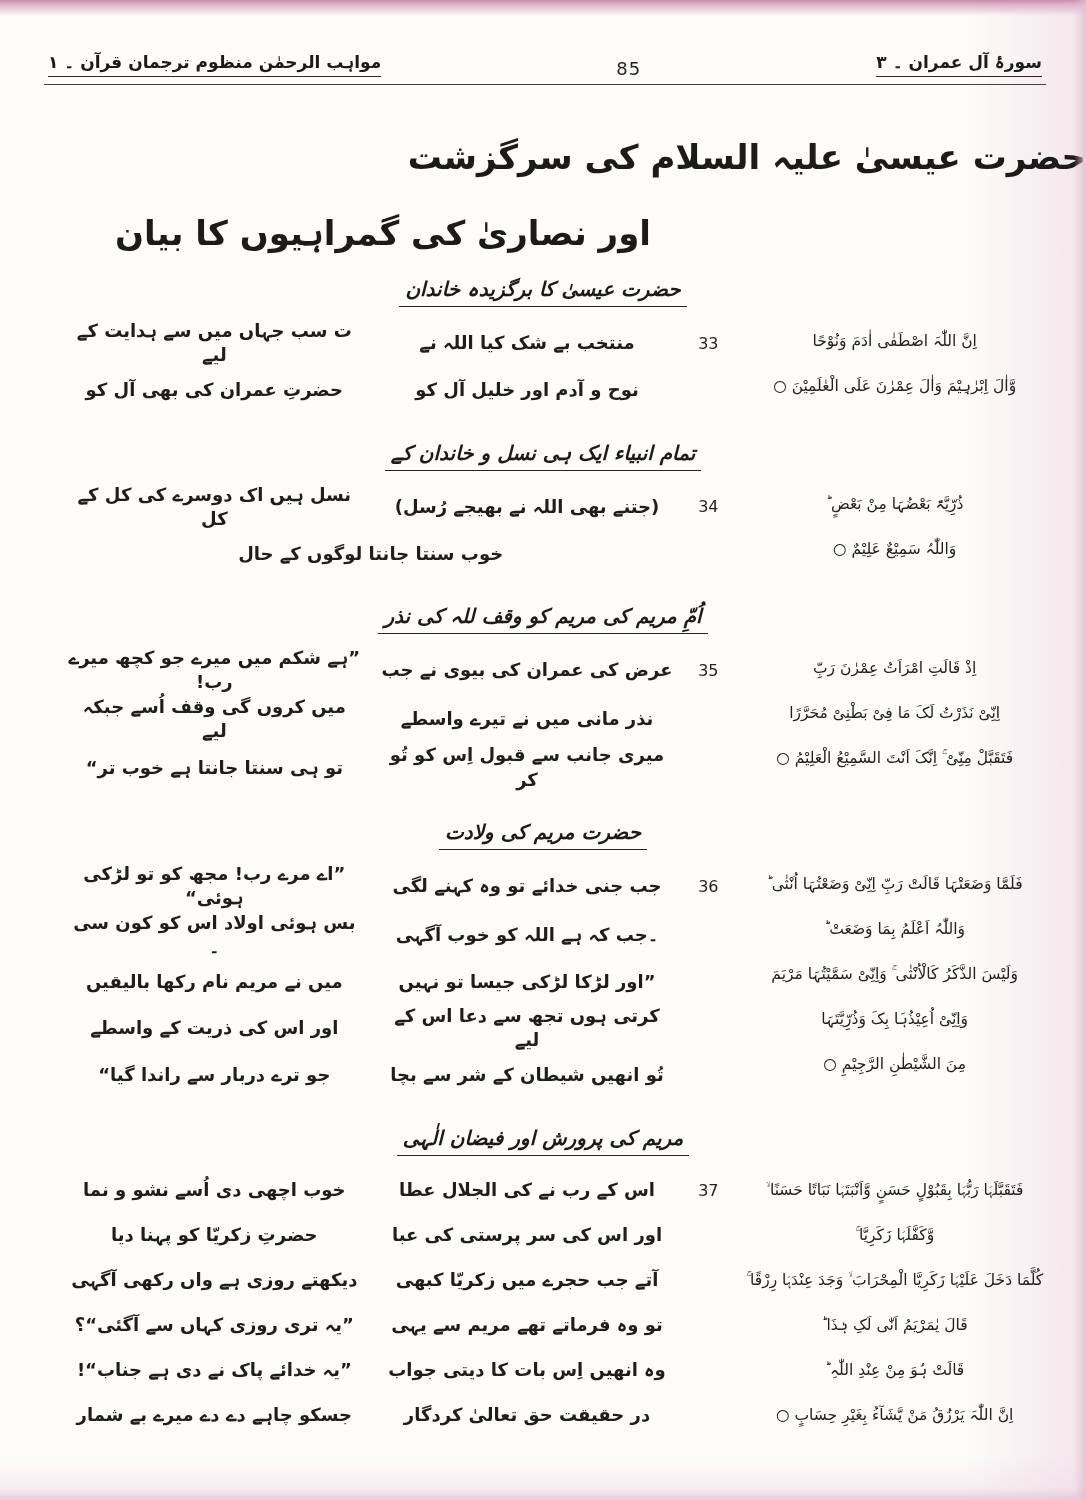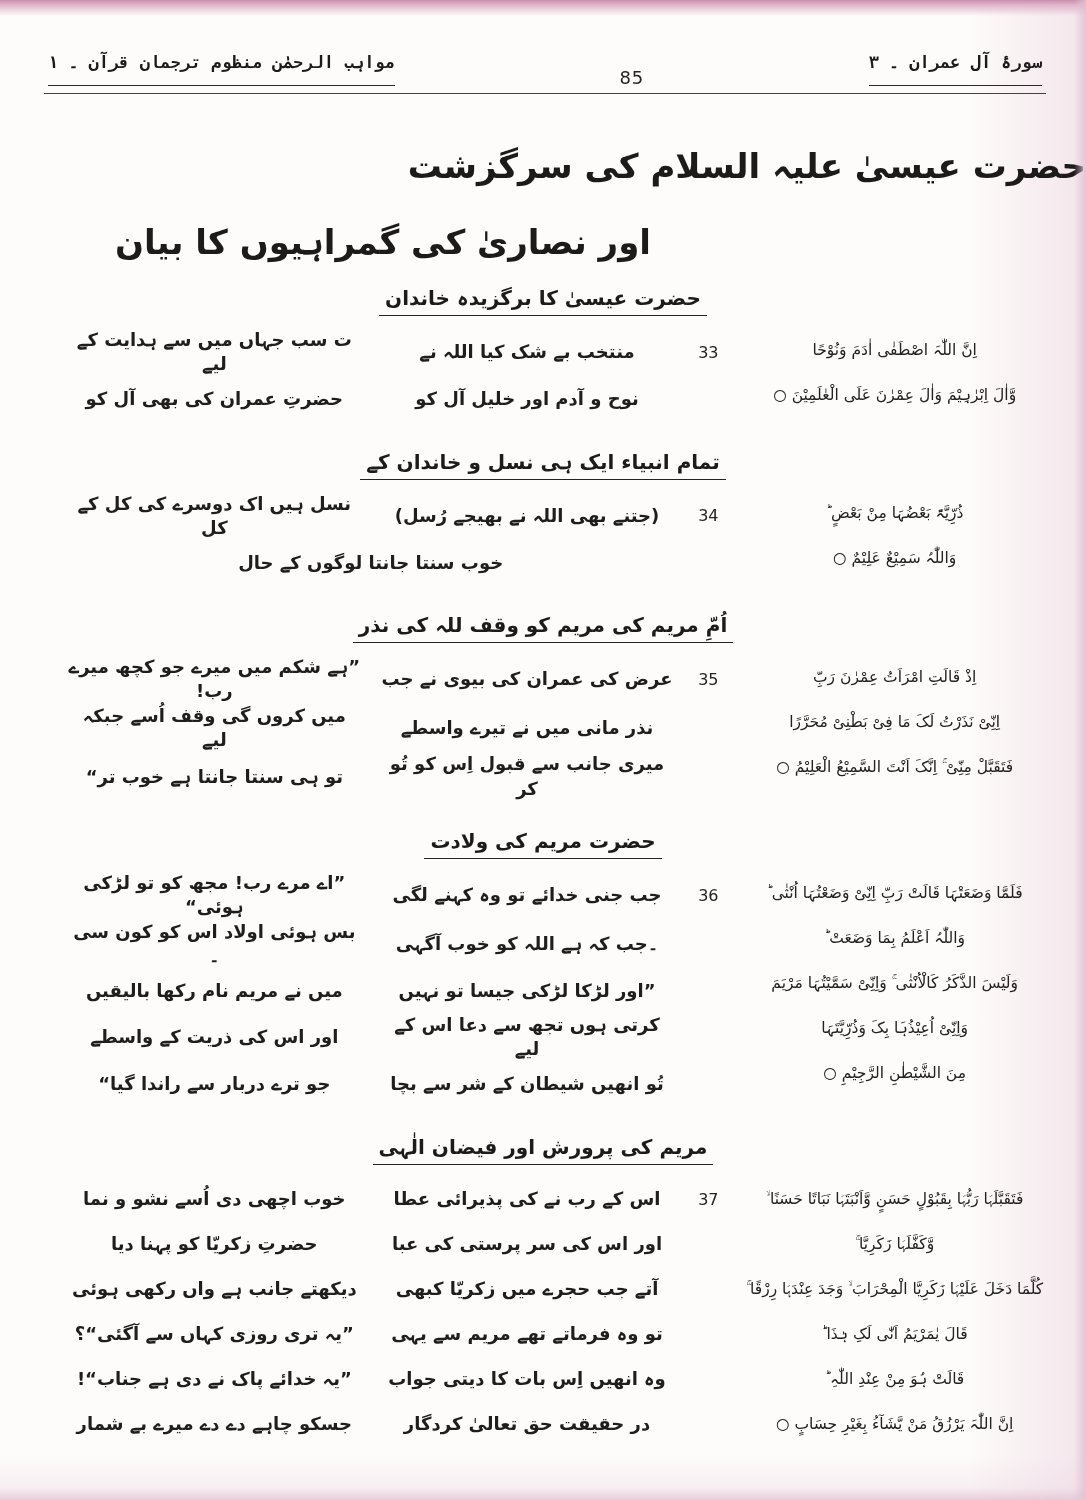--- a/index.html
+++ b/index.html
@@ -19,31 +19,31 @@
   .edge-top{position:absolute;top:0;left:0;right:0;height:16px;
     background:linear-gradient(to bottom,#c98fae 0,#e0b6ca 5px,rgba(240,221,232,0) 16px);
     z-index:3;}
   .edge-right{position:absolute;top:0;bottom:0;right:0;width:12px;
     background:linear-gradient(to left,rgba(226,191,209,0.85),rgba(226,191,209,0));z-index:3;}
   .edge-bottom{position:absolute;bottom:0;left:0;right:0;height:12px;
     background:linear-gradient(to top,rgba(228,196,212,0.75),rgba(228,196,212,0));z-index:3;}
 
   .hdr{display:flex;justify-content:space-between;align-items:flex-end;
     padding:52px 44px 7px 48px;font-size:17px;font-weight:bold;}
-  .hdr-side{border-bottom:1.6px solid #2c2a28;padding-bottom:12px;font-family:Liberation Mono, monospace;}
+  .hdr-side{border-bottom:1.6px solid #2c2a28;padding-bottom:4px;}
   .page-num{font-weight:normal;font-size:18px;letter-spacing:1px;direction:ltr;
     transform:translateY(2px);color:#262423;}
   .rule{border:none;border-top:1.7px solid #454240;margin:0 40px 0 44px;}
 
   .title{margin-top:52px;}
   .t1{text-align:right;font-size:34px;font-weight:bold;letter-spacing:0;}
   .t2{text-align:center;font-size:34px;font-weight:bold;margin-top:36px;
     transform:translateX(-160px);}
 
-  .section-heading{text-align:center;margin:24px 0 8px 0;font-size:20px;font-weight:bold;}
+  .section-heading{text-align:center;margin:24px 0 8px 0;font-size:20px;font-weight:bold;font-style:italic;}
   .section-heading .hd{display:inline-block;border-bottom:1.8px solid #26231f;
     padding:0 6px 5px 6px;}
 
   .verse{display:flex;align-items:flex-start;padding:4px 26px 4px 58px;}
   .arabic-col{width:33%;display:flex;flex-direction:column;flex:none;}
   .a-line{min-height:45px;display:flex;align-items:center;justify-content:center;
     text-align:center;font-size:15.5px;line-height:1.5;padding:0 4px;color:#242220;}
   .urdu-col{width:67%;display:flex;flex-direction:column;flex:none;padding-left:6px;}
   .u-line{min-height:45px;display:flex;align-items:center;font-size:18px;color:#201e1c;}
   .vnum{width:42px;flex:none;text-align:center;font-size:16px;direction:ltr;
@@ -189,32 +189,32 @@
       <div class="a-line">فَتَقَبَّلَہَا رَبُّہَا بِقَبُوْلٍ حَسَنٍ وَّاَنْبَتَہَا نَبَاتًا حَسَنًا ۙ</div>
       <div class="a-line">وَّکَفَّلَہَا زَکَرِیَّا ۚ</div>
       <div class="a-line">کُلَّمَا دَخَلَ عَلَیْہَا زَکَرِیَّا الْمِحْرَابَ ۙ وَجَدَ عِنْدَہَا رِزْقًا ۚ</div>
       <div class="a-line">قَالَ یٰمَرْیَمُ اَنّٰی لَکِ ہٰذَا ؕ</div>
       <div class="a-line">قَالَتْ ہُوَ مِنْ عِنْدِ اللّٰہِ ؕ</div>
       <div class="a-line">اِنَّ اللّٰہَ یَرْزُقُ مَنْ یَّشَآءُ بِغَیْرِ حِسَابٍ ○</div>
     </div>
     <div class="urdu-col">
       <div class="u-line">
         <span class="vnum">37</span>
-        <span class="hemi">اس کے رب نے کی پذیرائی عطا</span>
+        <span class="hemi">اس کے رب نے کی الجلال عطا</span>
         <span class="hemi">خوب اچھی دی اُسے نشو و نما</span>
       </div>
       <div class="u-line">
         <span class="vnum"></span>
         <span class="hemi">اور اس کی سر پرستی کی عبا</span>
         <span class="hemi">حضرتِ زکریّا کو پہنا دیا</span>
       </div>
       <div class="u-line">
         <span class="vnum"></span>
         <span class="hemi">آتے جب حجرے میں زکریّا کبھی</span>
-        <span class="hemi">دیکھتے جانب ہے واں رکھی ہوئی</span>
+        <span class="hemi">دیکھتے روزی ہے واں رکھی آگہی</span>
       </div>
       <div class="u-line">
         <span class="vnum"></span>
         <span class="hemi">تو وہ فرماتے تھے مریم سے یہی</span>
         <span class="hemi">”یہ تری روزی کہاں سے آگئی“؟</span>
       </div>
       <div class="u-line">
         <span class="vnum"></span>
         <span class="hemi">وہ انھیں اِس بات کا دیتی جواب</span>
         <span class="hemi">”یہ خدائے پاک نے دی ہے جناب“!</span>

